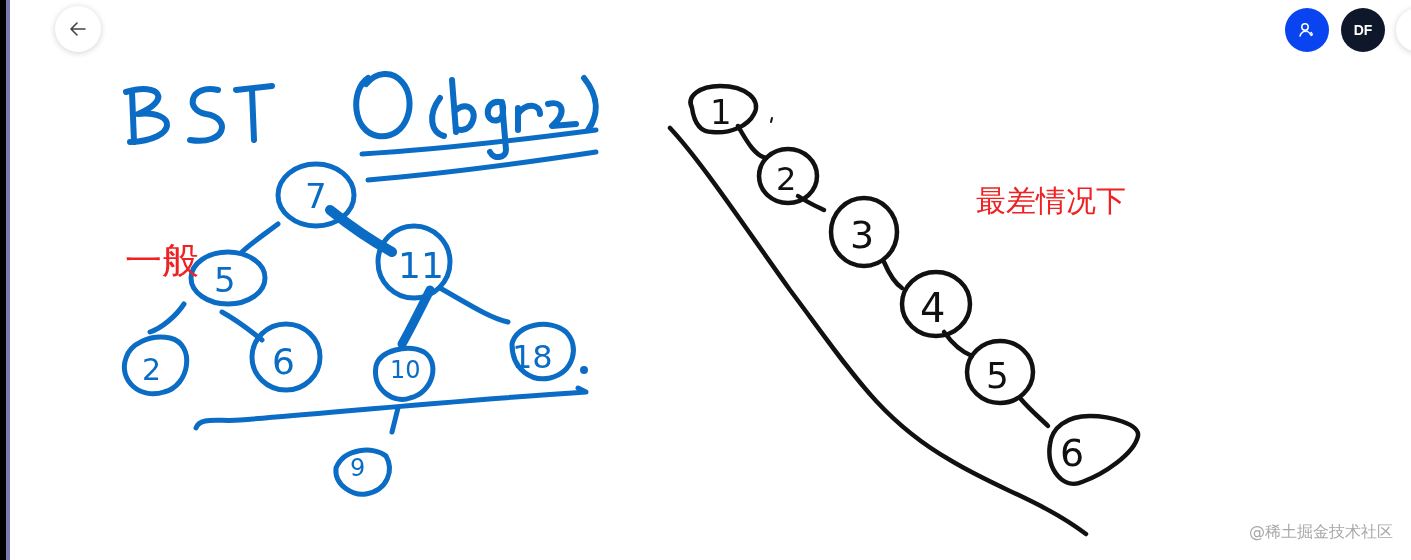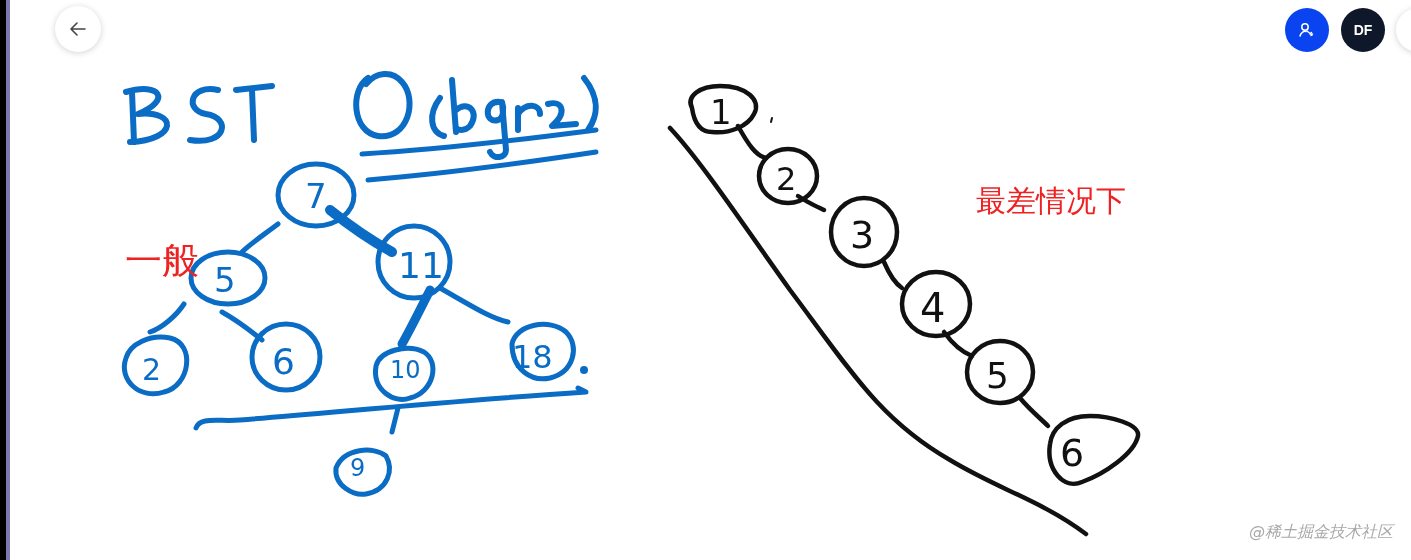--- a/index.html
+++ b/index.html
@@ -28,21 +28,20 @@
   }
   .canvas { position: absolute; left: 0; top: 0; width: 1411px; height: 560px; }
   .red-label {
     position: absolute; color: #ee2222; font-family: "DejaVu Sans", sans-serif; white-space: nowrap;
   }
   .label-general { left: 125px; top: 236px; font-size: 37px; }
   .label-worst { left: 976px; top: 181px; font-size: 30px; }
   .watermark {
     position: absolute; right: 18px; top: 522px; color: #a8a8a8; font-size: 16px;
     font-family: "DejaVu Sans", sans-serif;
-    font-style: italic;
   }
   .ink-text { font-family: "DejaVu Sans", sans-serif; }
 </style>
 </head>
 <body>
 
 <div class="left-edge-black"></div>
 <div class="left-edge-purple"></div>
 
 <div class="back-btn">

